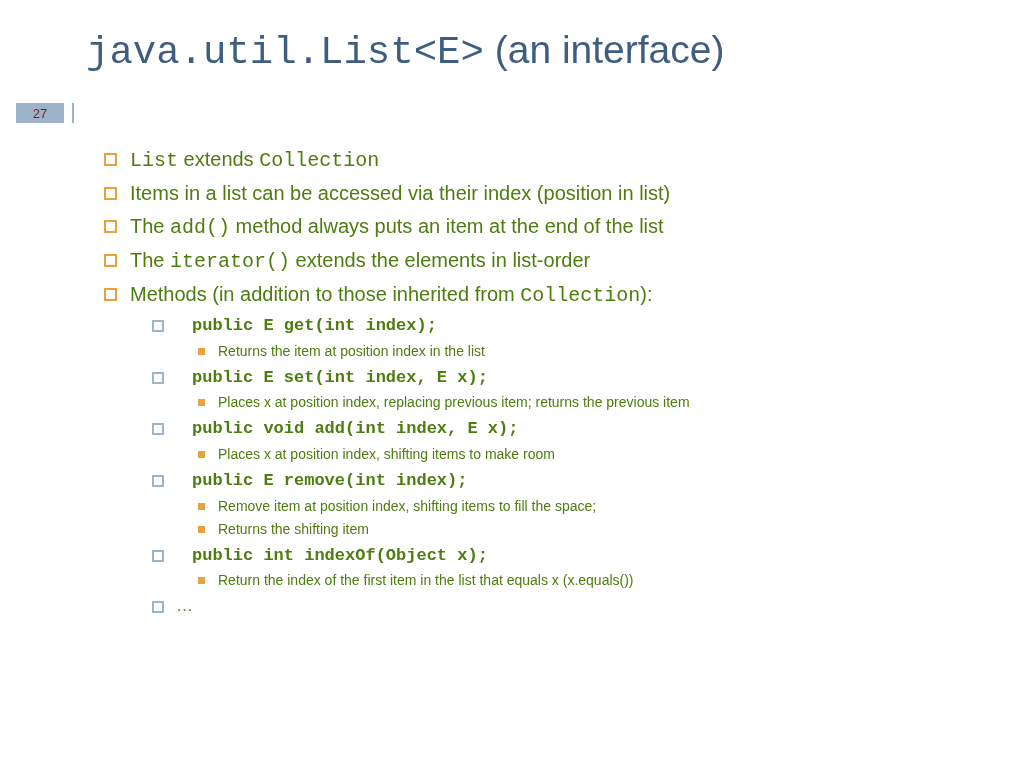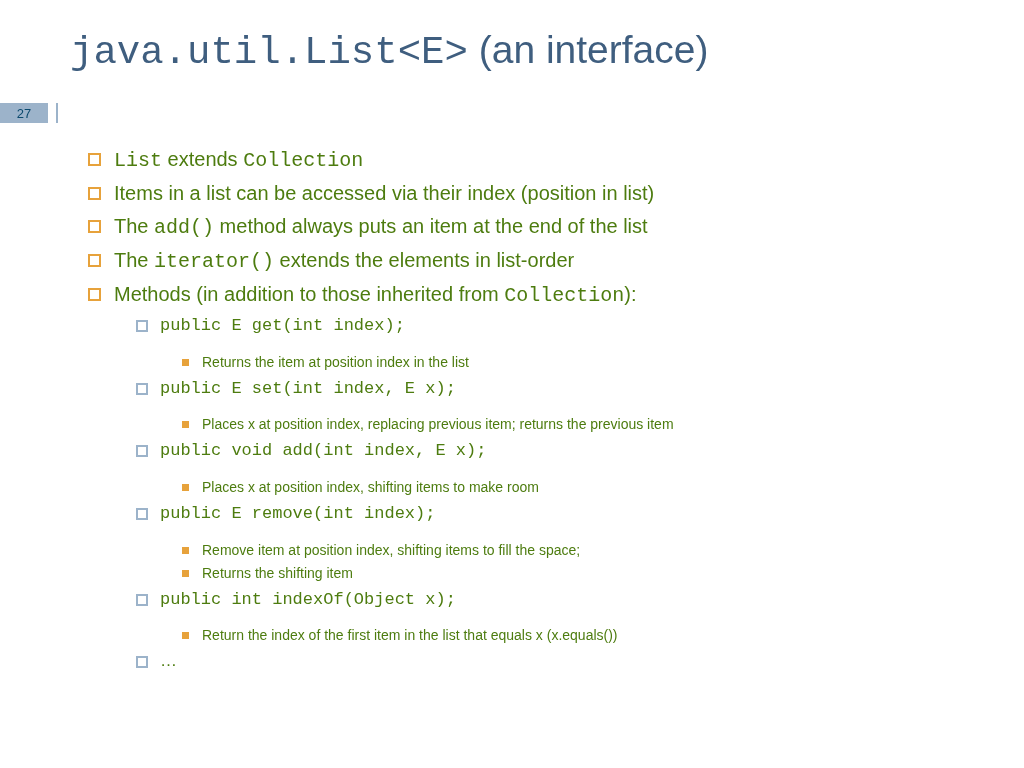--- a/index.html
+++ b/index.html
@@ -7,39 +7,39 @@
     width: 1024px;
     height: 768px;
     background: #fff;
     font-family: "Century Gothic", "Futura", sans-serif;
     position: relative;
     overflow: hidden;
   }
   .slide {
     width: 1024px;
     height: 660px;
-    padding: 28px 70px 30px 0;
+    padding: 28px 70px 30px 16px;
   }
   .title {
     font-size: 39px;
     color: #3f5e7f;
     font-weight: normal;
     padding-left: 70px;
     margin-bottom: 28px;
   }
   .title .code { font-family: "Courier New", monospace; }
   .pagebar {
     display: flex;
     align-items: stretch;
     height: 20px;
     margin-bottom: 22px;
   }
   .pagenum {
     background: #9cb3ca;
-    color: #0c4a6e;
+    color: #7f1d1d;
     font-size: 13px;
     width: 48px;
     display: flex;
     align-items: center;
     justify-content: center;
   }
   .pagesep {
     width: 8px;
     background: #fff;
   }
@@ -81,40 +81,40 @@
   .l2 > li::before {
     content: "";
     position: absolute;
     left: 0;
     top: 7px;
     width: 8px;
     height: 8px;
     border: 2px solid #9cb3ca;
     background: transparent;
   }
-  .l3 { margin-top: 13px; }
+  .l3 { margin-top: 2px; }
   .l3 > li {
     position: relative;
     padding-left: 20px;
     margin-left: 22px;
     font-size: 14px;
     line-height: 1.5;
     margin-bottom: 2px;
   }
   .l3 > li::before {
     content: "";
     position: absolute;
     left: 0;
     top: 7px;
     width: 7px;
     height: 7px;
     background: #e7a23b;
   }
   .code { font-family: "Courier New", monospace; }
-  .bold { font-weight: normal; }
+  .bold { font-weight: bold; margin-left: 16px; }
 </style>
 </head>
 <body>
 
 <div class="slide">
   <h1 class="title">
     <span class="code">java.util.List&lt;E&gt;</span><span> (an interface)</span>
   </h1>
   <div class="pagebar">
     <div class="pagenum">27</div>

